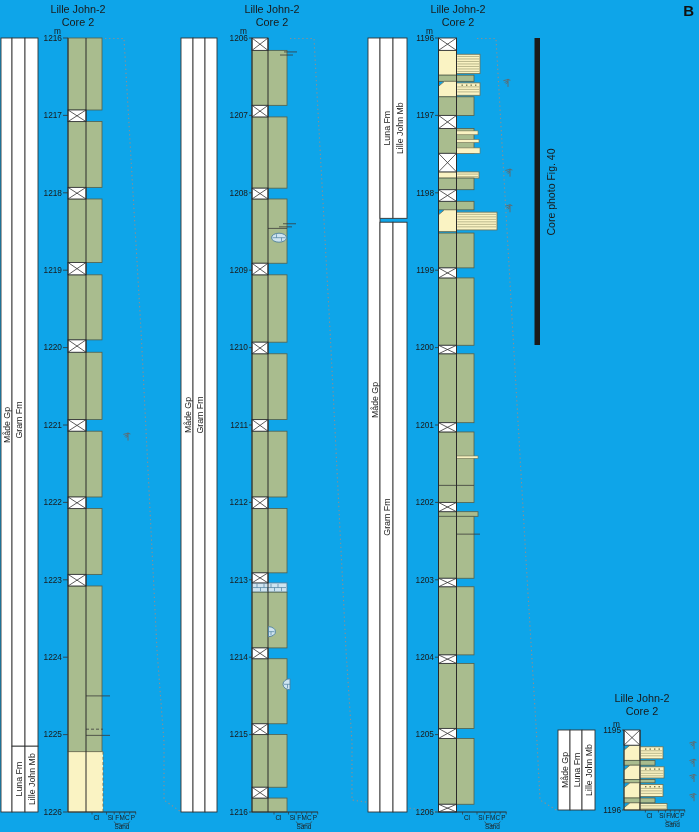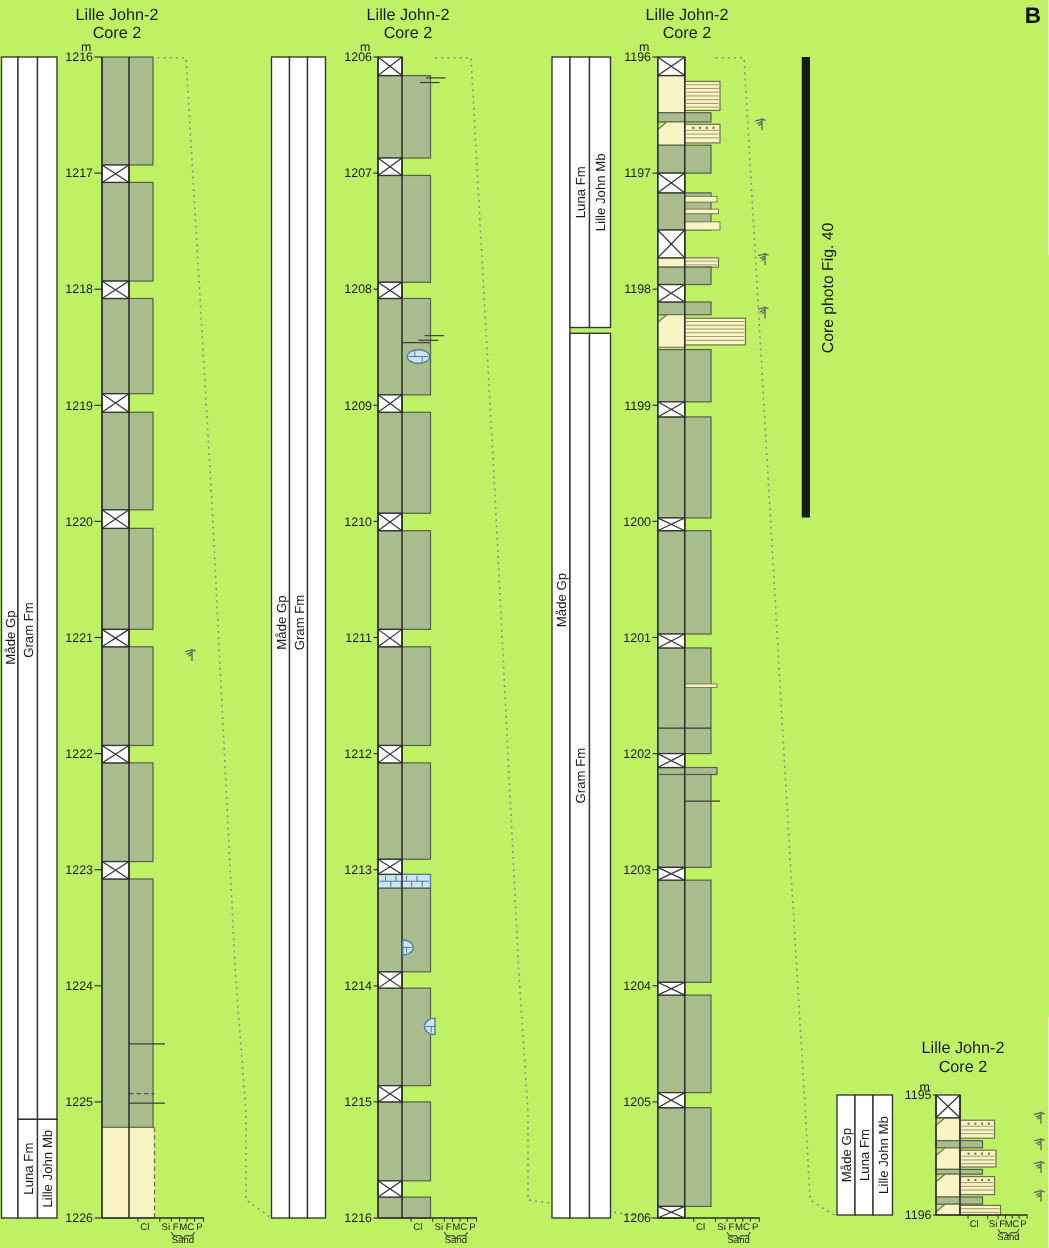--- a/index.html
+++ b/index.html
@@ -1,16 +1,16 @@
 <!DOCTYPE html>
 <html><head>
 <meta charset="utf-8">
 <style>
   html,body{margin:0;padding:0;background:#fff;}
-  .canvas{width:699px;height:832px;position:relative;background:#bef264;overflow:hidden;
+  .canvas{width:699px;height:832px;position:relative;background:#0ea5e9;overflow:hidden;
           font-family:"Liberation Sans",sans-serif;}
   #fig-label{position:absolute;top:2px;right:5px;font-size:15px;font-weight:bold;color:#111;}
   svg{position:absolute;left:0;top:0;}
   svg text{font-family:"Liberation Sans",sans-serif;fill:#1a1a1a;}
 </style>
 </head>
 <body>
 
 <div class="canvas">
   <svg id="diagram" width="699" height="832" viewBox="0 0 699 832">

